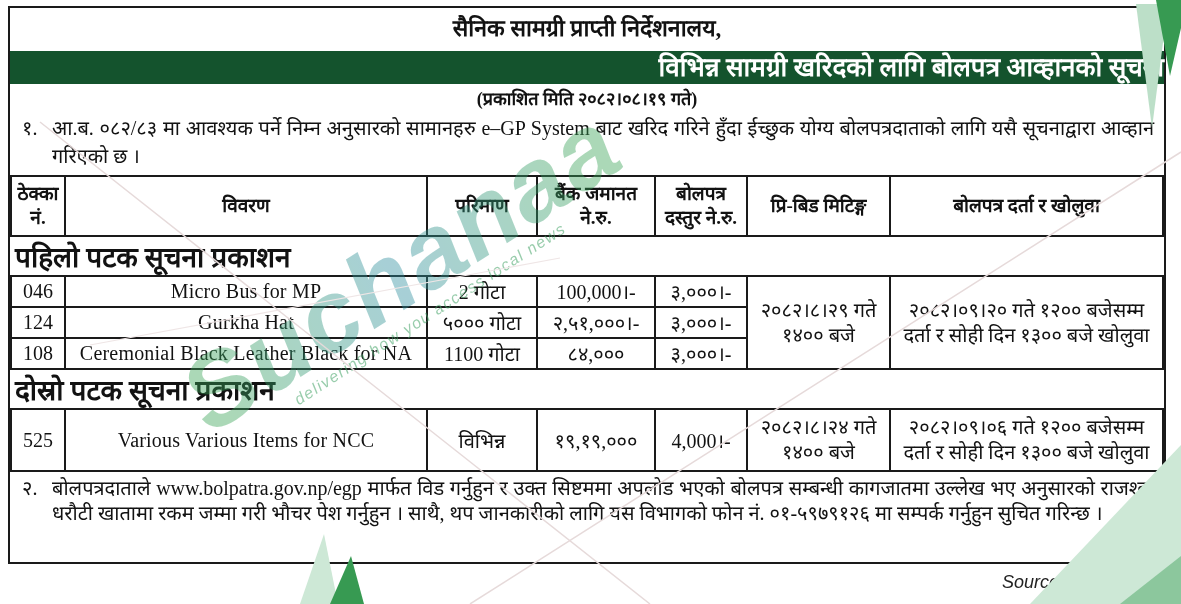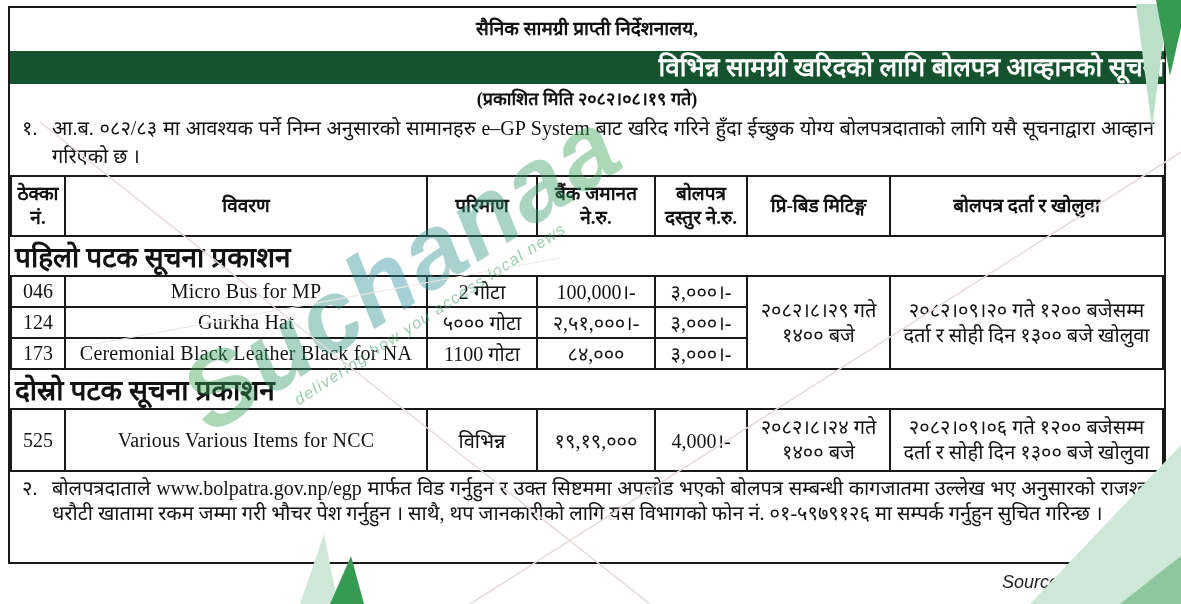--- a/index.html
+++ b/index.html
@@ -5,21 +5,21 @@
   html,body{margin:0;padding:0;}
   body{
     width:1181px;height:604px;position:relative;background:#ffffff;
     font-family:"Liberation Serif","DejaVu Serif",serif;
     overflow:hidden;color:#121212;
   }
   .doc{
     position:absolute;left:8px;top:6px;width:1158px;height:558px;
     border:2.5px solid #1a1a1a;background:transparent;z-index:1;box-sizing:border-box;
   }
-  .org{ text-align:center;font-weight:700;font-size:19px;line-height:34px; }
+  .org{ text-align:center;font-weight:700;font-size:23px;line-height:34px; }
   .org-wrap{ margin-top:4px; }
   .banner{
     background:#14532d;color:#ffffff;text-align:right;font-weight:700;
     font-size:26px;line-height:33px;margin-top:5px;
   }
   .published{ text-align:center;font-weight:700;font-size:18px;line-height:27px;margin-top:2px; }
   .para{ display:flex;font-size:20px;line-height:28px;padding:1px 10px 0 12px;text-align:justify; }
   .para .num{ width:30px;flex:0 0 30px;font-weight:400; }
   .para .txt{ flex:1; }
   .para2{ line-height:25px;margin-top:3px; }
@@ -130,21 +130,21 @@
         <td rowspan="3" class="small-cell">२०८२।०९।२० गते १२०० बजेसम्म दर्ता र सोही दिन १३०० बजे खोलुवा</td>
       </tr>
       <tr class="data">
         <td>124</td>
         <td class="desc">Gurkha Hat</td>
         <td>५००० गोटा</td>
         <td>२,५१,०००।-</td>
         <td>३,०००।-</td>
       </tr>
       <tr class="data">
-        <td>173</td>
+        <td>108</td>
         <td class="desc">Ceremonial Black Leather Black for NA</td>
         <td>1100 गोटा</td>
         <td>८४,०००</td>
         <td>३,०००।-</td>
       </tr>
       <tr class="section">
         <td colspan="7">दोस्रो पटक सूचना प्रकाशन</td>
       </tr>
       <tr class="data tall">
         <td>525</td>

